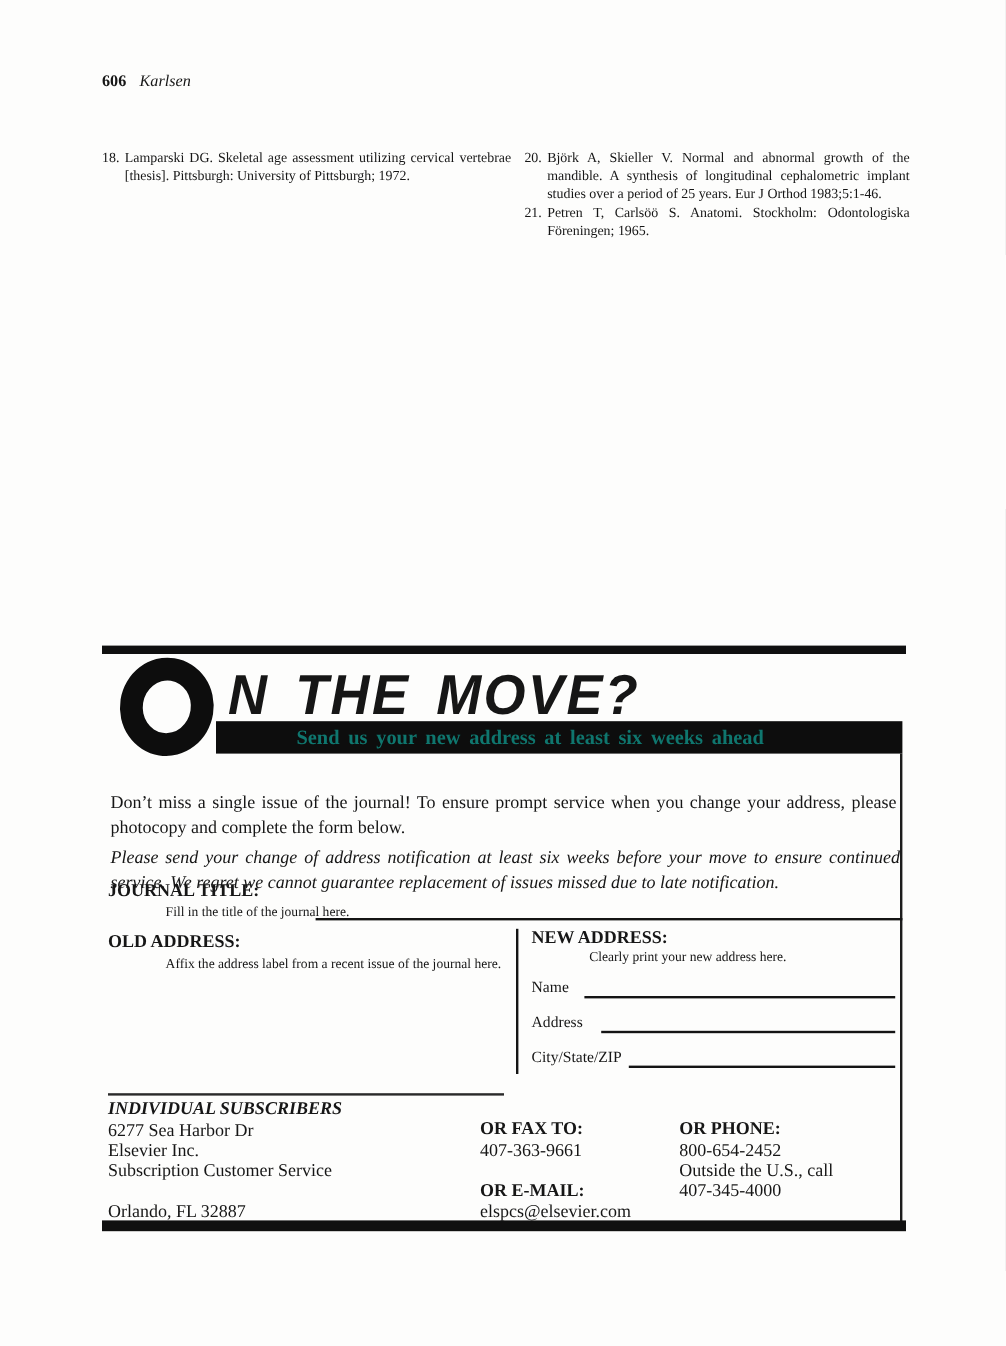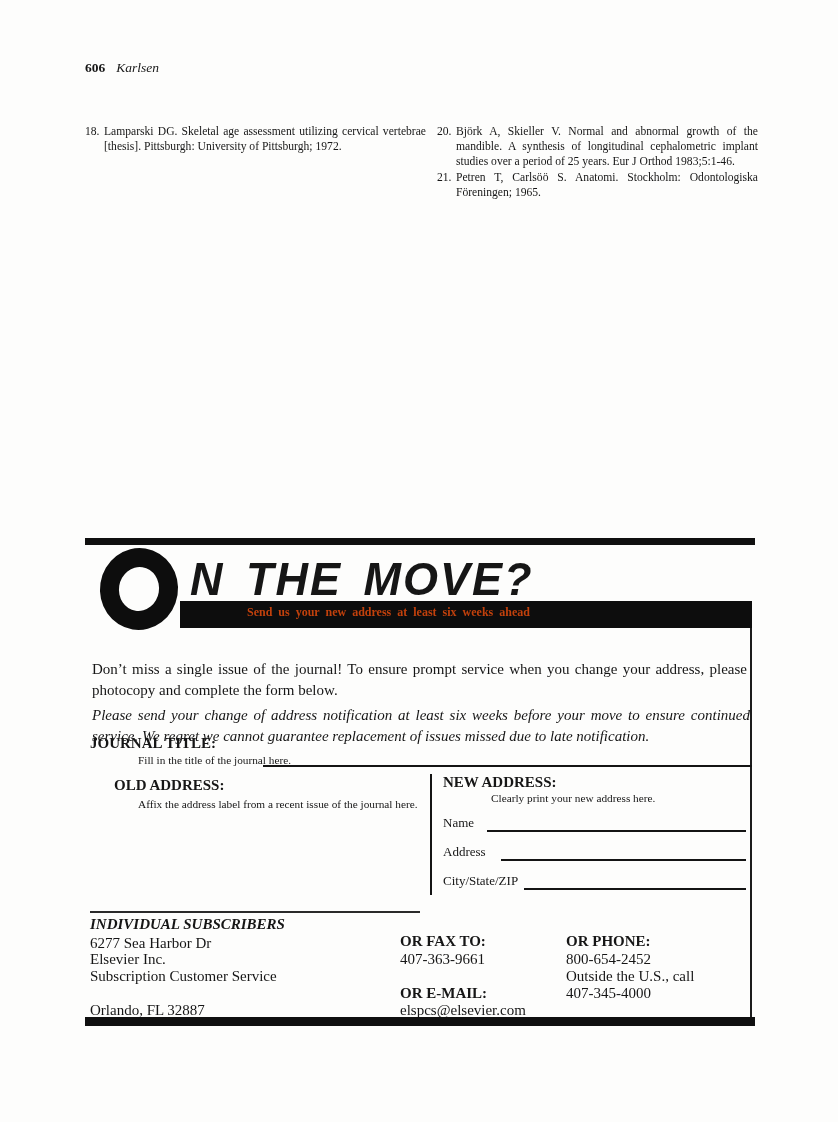--- a/index.html
+++ b/index.html
@@ -21,33 +21,33 @@
   .ref{padding-left:19px;text-indent:-19px;}
   .ref .refnum{display:inline-block;width:15px;text-indent:0;margin-right:4px;}
   
   .rule-top{left:85px;top:538px;width:670px;height:7px;background:#101010;}
   .letter-o{left:100px;top:548px;width:78px;height:82px;border:19px solid #0d0d0d;
             border-radius:50%;box-sizing:border-box;background:#fdfdfc;transform:rotate(9deg);z-index:3;}
   .headline{left:190px;top:552px;font-family:"Liberation Sans", sans-serif;
             font-style:italic;font-weight:bold;font-size:45px;letter-spacing:2px;word-spacing:7px;
             transform:scaleY(1.04);transform-origin:top left;z-index:2;}
   .banner{left:180px;top:601px;width:572px;height:27px;background:#0d0d0d;z-index:1;}
-  .banner-text{position:absolute;left:67px;top:4px;color:#c2410c;font-weight:bold;
-               font-size:12px;word-spacing:3px;white-space:nowrap;}
+  .banner-text{position:absolute;left:67px;top:4px;color:#0f766e;font-weight:bold;
+               font-size:17px;word-spacing:3px;white-space:nowrap;}
   .right-border{left:750px;top:628px;width:2px;height:390px;background:#1c1c1c;}
   .rule-bottom{left:85px;top:1017px;width:670px;height:9px;background:#101010;}
   
   .intro{left:92px;top:644px;width:655px;font-size:15px;line-height:20.5px;text-align:justify;}
   .notice{left:92px;top:690px;width:658px;font-size:15px;line-height:20.5px;font-style:italic;text-align:justify;}
   .b15{font-weight:bold;font-size:15px;white-space:nowrap;}
   .hint{font-size:11.3px;white-space:nowrap;margin-left:48px;}
   .jt-label{left:90px;top:735px;}
   .jt-hint{left:90px;top:754px;}
   .jt-line{left:263px;top:765px;width:489px;height:2px;background:#141414;}
-  .old-label{left:90px;top:777px;margin-left:24px;}
+  .old-label{left:90px;top:777px;}
   .old-hint{left:90px;top:798px;}
   .v-divider{left:430px;top:774px;width:2px;height:121px;background:#141414;}
   .new-label{left:443px;top:774px;}
   .new-hint{left:443px;top:792px;}
   .flabel{font-size:13px;white-space:nowrap;}
   .f-name-label{left:443px;top:815px;}
   .f-name-line{left:487px;top:830px;width:259px;height:2px;background:#141414;}
   .f-addr-label{left:443px;top:844px;}
   .f-addr-line{left:501px;top:859px;width:245px;height:2px;background:#141414;}
   .f-city-label{left:443px;top:873px;}

